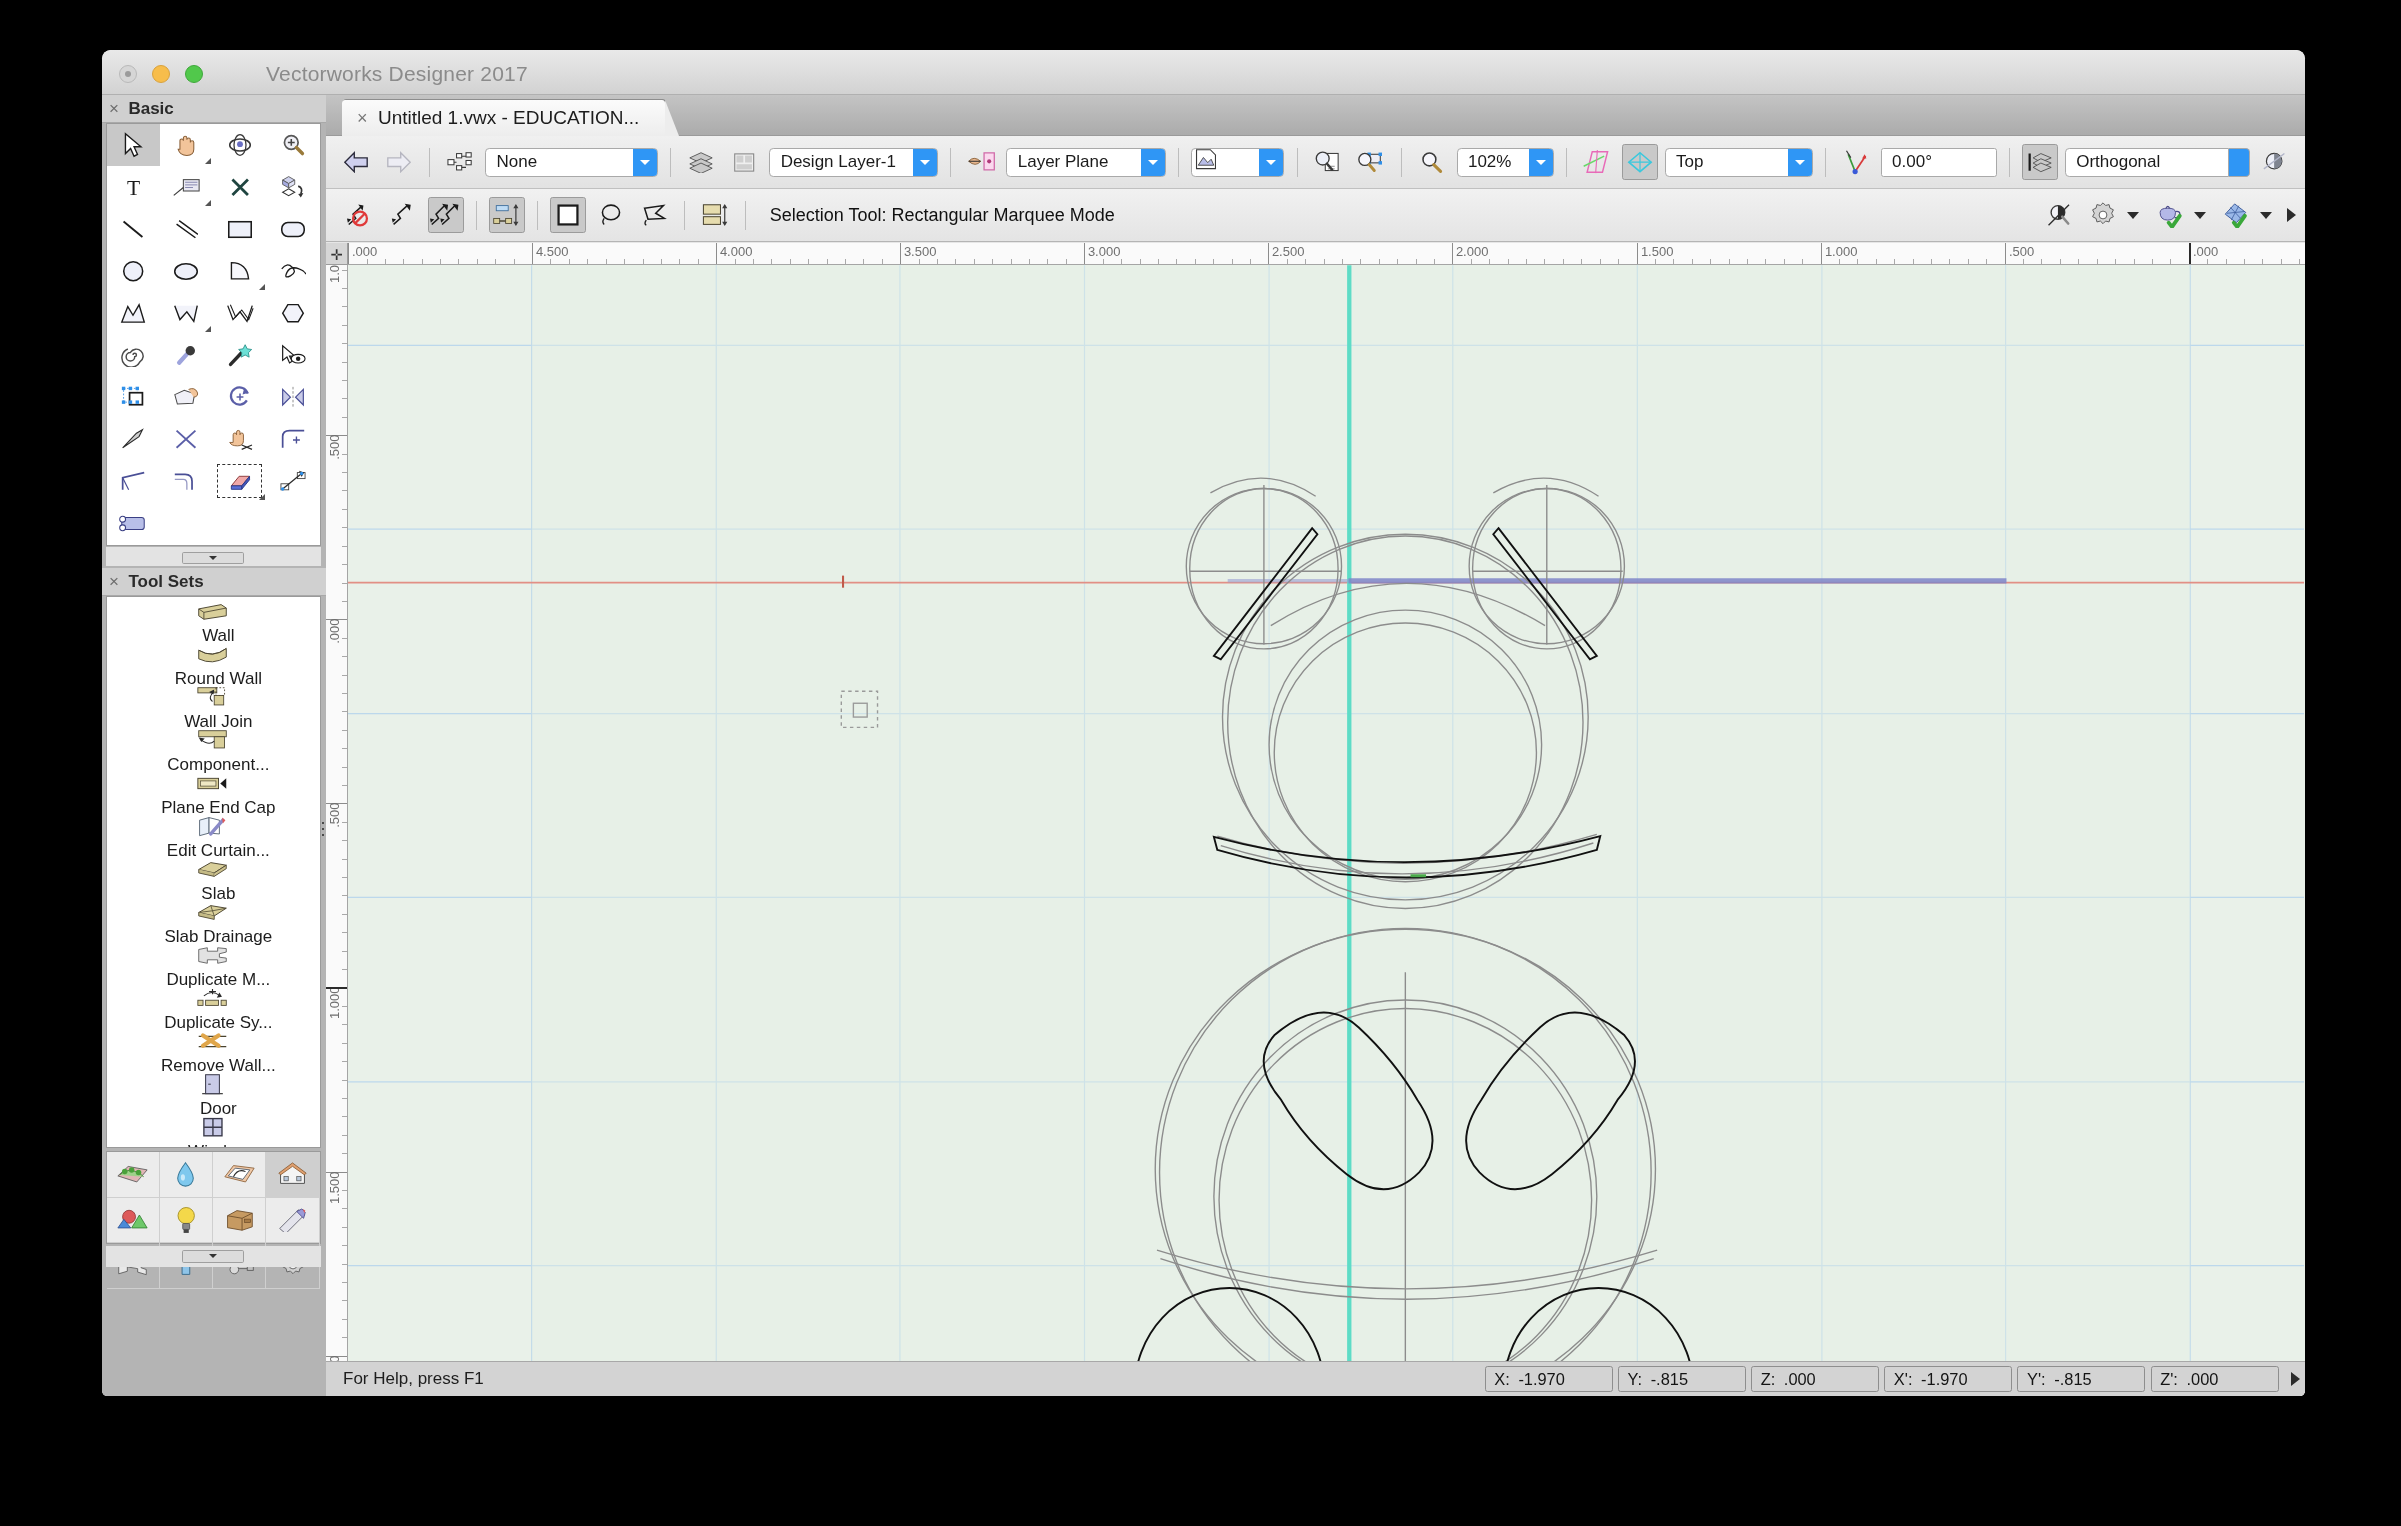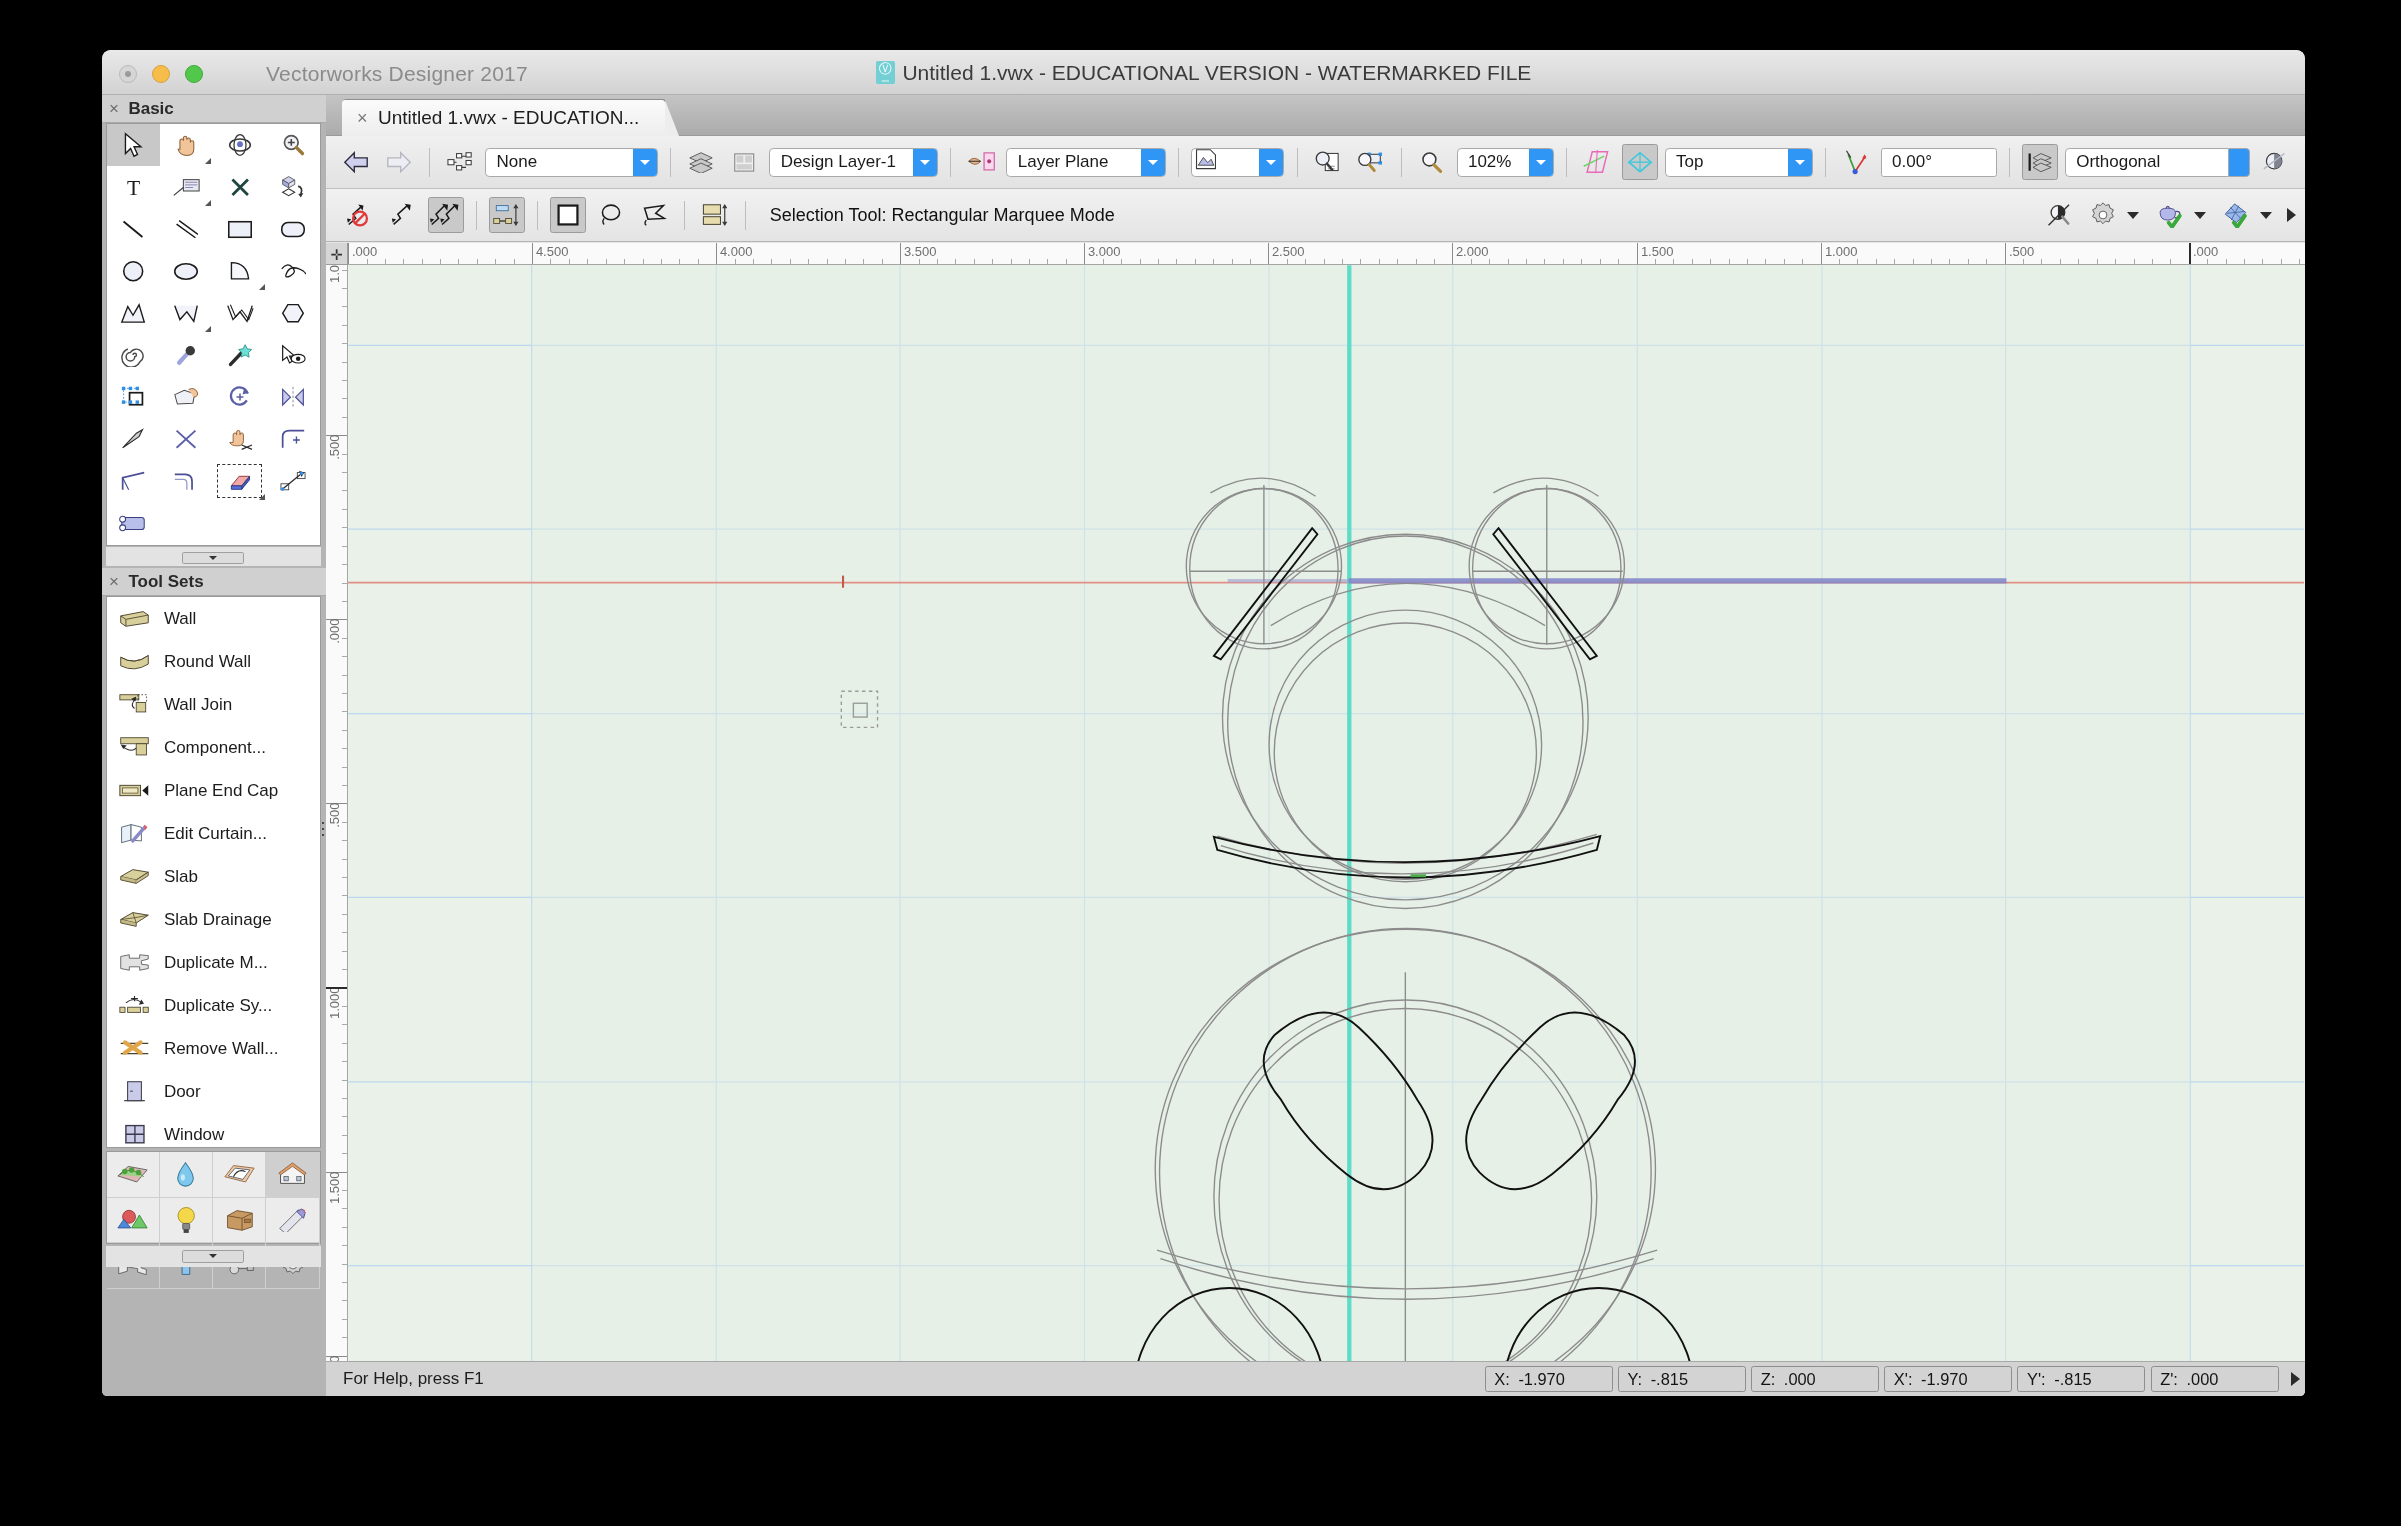--- a/index.html
+++ b/index.html
@@ -118,21 +118,21 @@
   }
 
   #toolsets-palette { position: absolute; top: 473px; left: 0; right: 0; bottom: 0; }
   #toolsets-list {
     position: absolute; top: 28px; left: 3.5px; right: 5.2px; height: 552px;
     background: #fff; border: 0.9px solid #9a9a9a;
     overflow: hidden;
   }
   .ts-item {
     height: 43px; display: flex; align-items: center;
-    padding-left: 10.4px; font-size: 17px; color: #1c1c1c;
+    padding-left: 10.4px; font-size: 17px; color: #1c1c1c; flex-direction: column;
   }
   .ts-item .ts-ico {
     width: 35px; height: 29px; margin-right: 12px;
     display: flex; align-items: center; justify-content: center;
     flex: none;
   }
   #toolsets-grid {
     position: absolute; left: 3.5px; right: 5.2px; top: 583px; height: 93px;
     background: #ececec; border: 0.9px solid #9a9a9a;
     display: flex; flex-wrap: wrap;
@@ -325,23 +325,20 @@
 </head>
 <body>
 
 <div id="app-window">
 
   <div id="title-bar">
     <div class="traffic close"></div>
     <div class="traffic min"></div>
     <div class="traffic max"></div>
     <div id="win-title">Vectorworks Designer 2017</div>
-    <div id="doc-title-wrap">
-      <span id="doc-icon"></span><span>Untitled 1.vwx - EDUCATIONAL VERSION - WATERMARKED FILE</span>
-    </div>
   </div>
 
   <div id="body-row">
 
     <div id="left-col">
 
       <div id="basic-palette">
         <div class="palette-header">
           <span class="x">×</span>
           <span>Basic</span>

